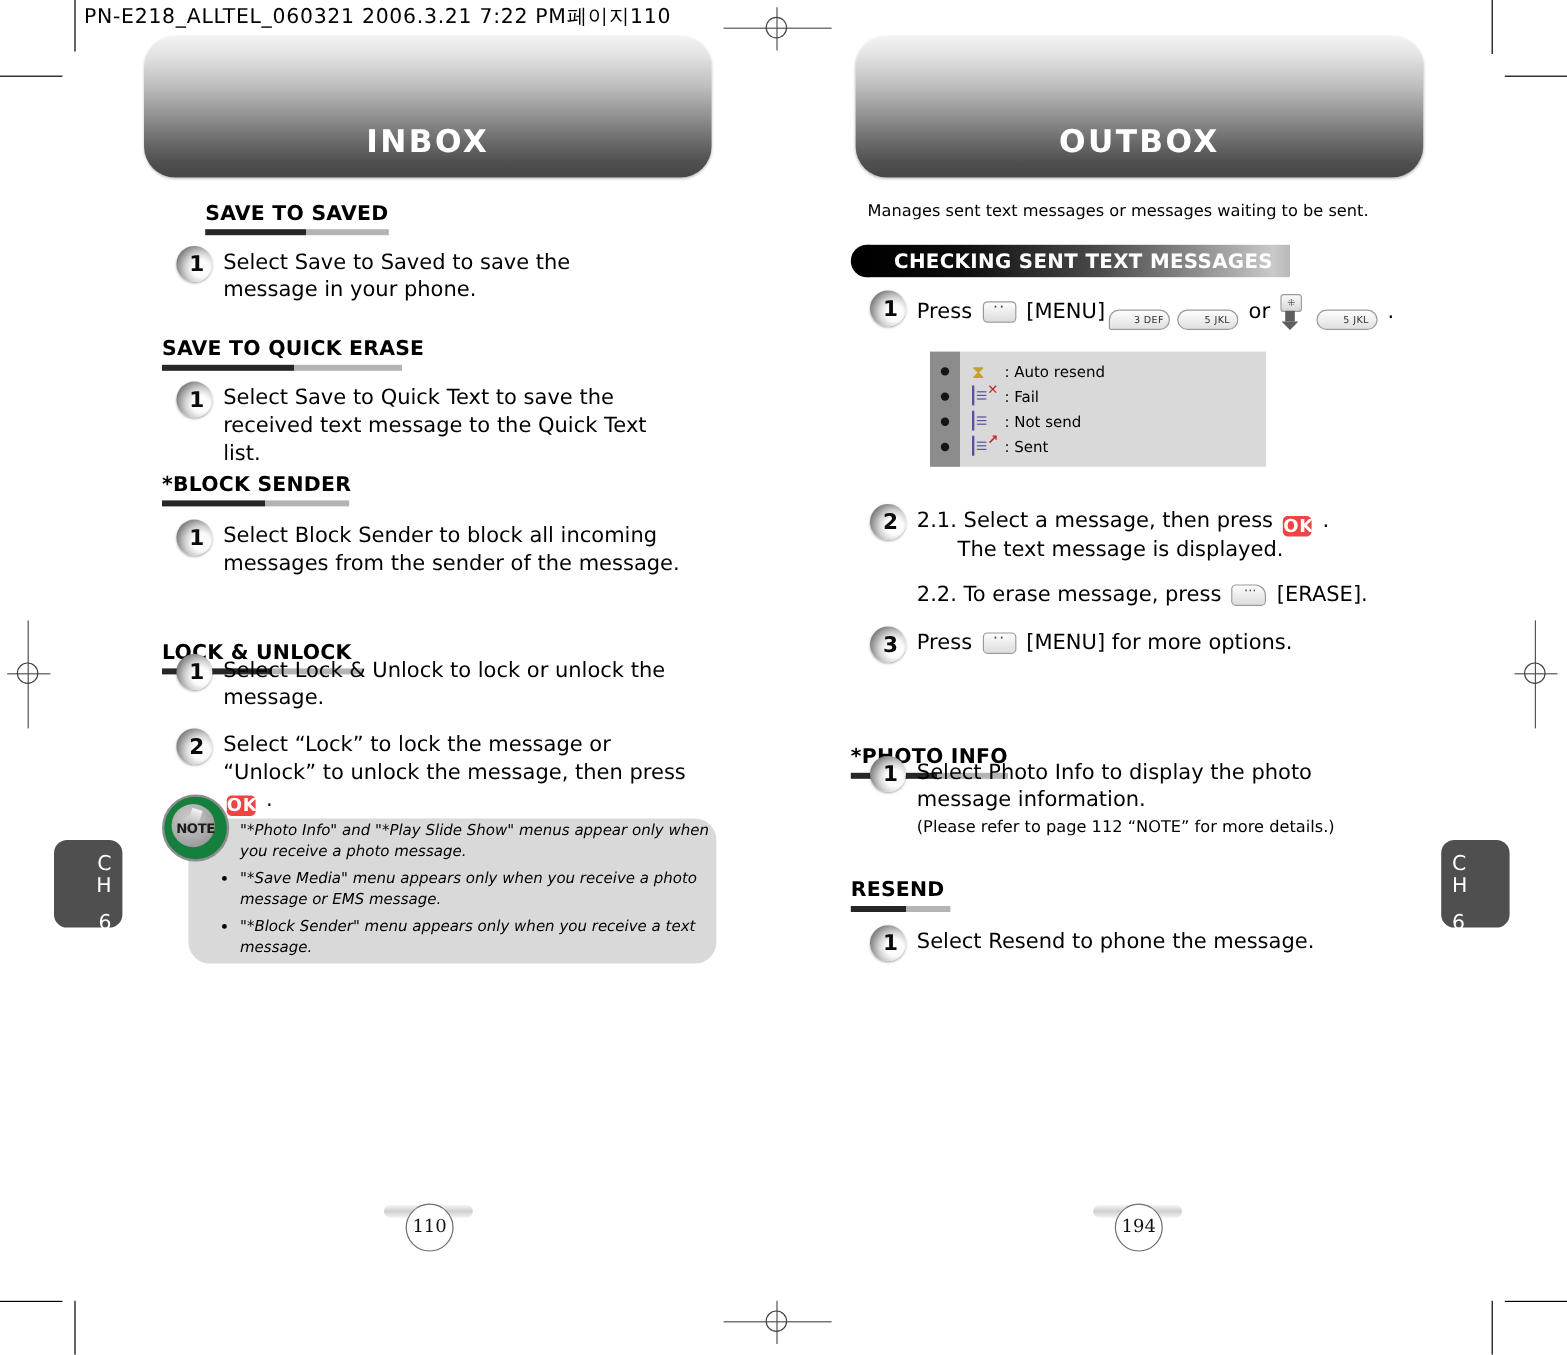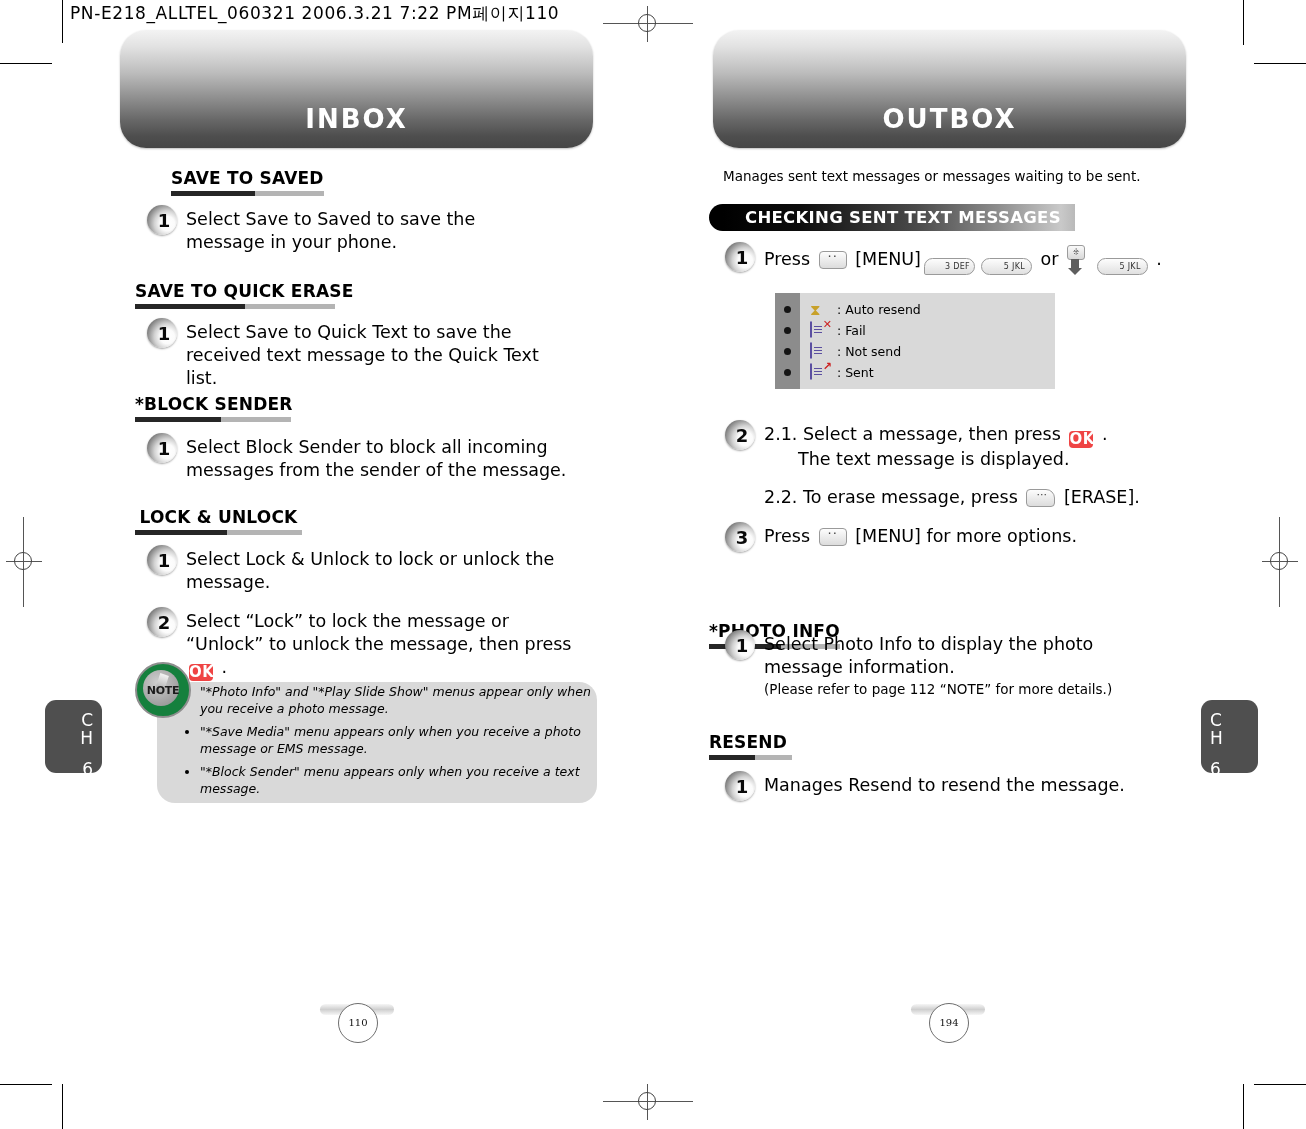--- a/index.html
+++ b/index.html
@@ -120,21 +120,21 @@
 
   
   .chtab{position:absolute;width:57px;height:73px;background:#4f4f4f;border-radius:11px;
       color:#fff;font-size:17px;line-height:18px;padding:11px 9px;box-sizing:border-box;}
   .chtab .n{margin-top:13px;}
   .chtab.rt{text-align:left;}
   .chtab.lt{text-align:right;}
 
   
   .pgnum{position:absolute;width:38px;height:38px;border-radius:50%;
-      border:1px solid #6e6e6e;background:#fff;font-size:10px;color:#111;
+      border:1px solid #6e6e6e;background:#fff;font-size:15px;color:#111;
       text-align:center;line-height:37px;font-family:"DejaVu Serif","Liberation Serif",serif;
       z-index:2;}
   .pgwing{position:absolute;width:74px;height:11px;top:14px;
       background:linear-gradient(to bottom,#f6f6f6,#cfcfcf,#f6f6f6);border-radius:6px;}
 
   .intro{position:absolute;font-size:13.5px;}
 </style>
 </head>
 <body>
 
@@ -202,21 +202,21 @@
     <div class="h">*BLOCK SENDER</div>
     <div class="ul w3"></div>
   </div>
   <div class="step" style="left:87px;top:433px;width:420px;">
     <div class="ball">
         <span>1</span>
       </div>
     <div class="stxt">Select Block Sender to block all incoming messages from the sender of the message.</div>
   </div>
 
-  <div class="sec" style="left:75px;top:507px;text-align:center;">
+  <div class="sec" style="left:75px;top:534px;">
     <div class="h">LOCK &amp; UNLOCK</div>
     <div class="ul w4"></div>
   </div>
   <div class="step" style="left:87px;top:545px;width:420px;">
     <div class="ball">
         <span>1</span>
       </div>
     <div class="stxt">Select Lock &amp; Unlock to lock or unlock the message.</div>
   </div>
   <div class="step" style="left:87px;top:607px;width:440px;">
@@ -352,21 +352,21 @@
   </div>
 
   <div class="sec" style="left:56px;top:732px;">
     <div class="h">RESEND</div>
     <div class="ul w6"></div>
   </div>
   <div class="step" style="left:72px;top:771px;width:430px;">
     <div class="ball">
         <span>1</span>
       </div>
-    <div class="stxt">Manages Resend to resend the message.</div>
+    <div class="stxt">Select Resend to phone the message.</div>
   </div>
 
   <div class="chtab rt" style="left:548px;top:700px;">
     <div>C</div>
     <div>H</div>
     <div class="n">6</div>
   </div>
 
   <div class="pgwing" style="left:258px;top:1004px;"></div>
   <div class="pgnum" style="left:276px;top:1003px;">194</div>

